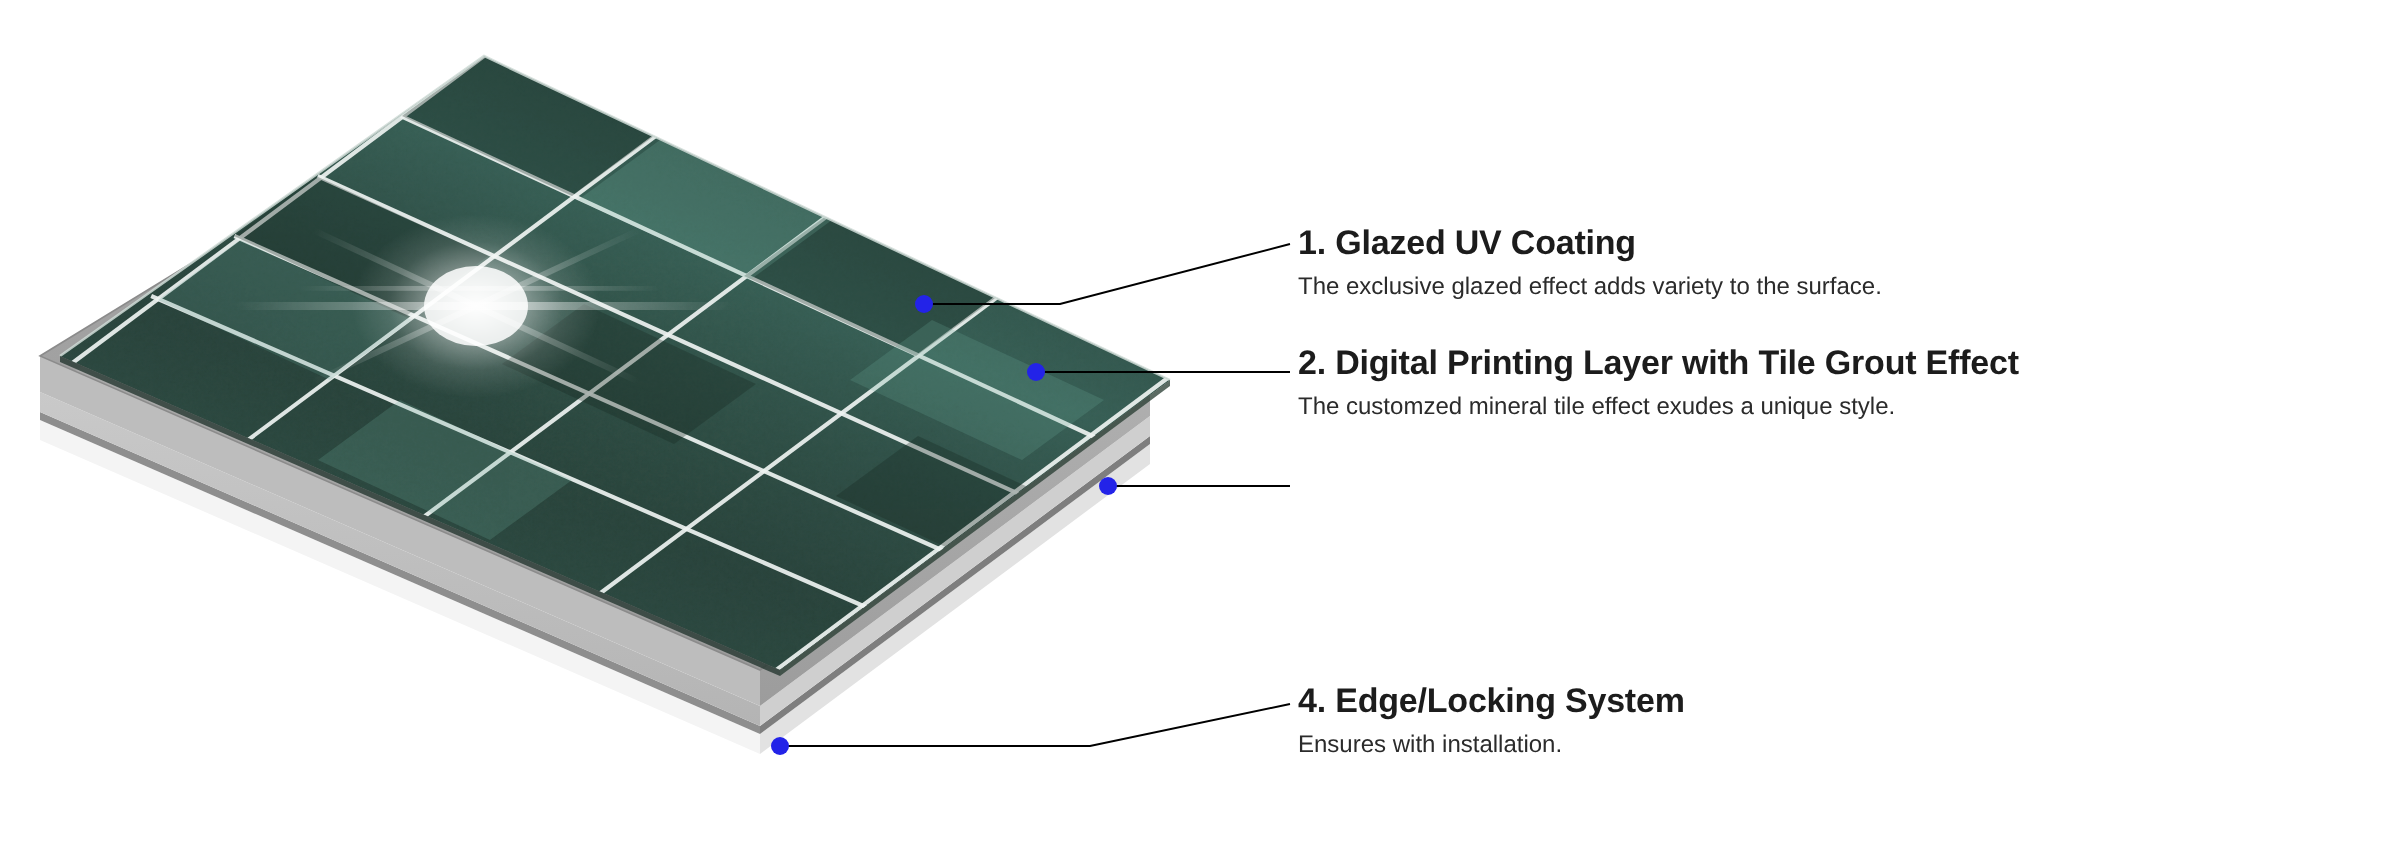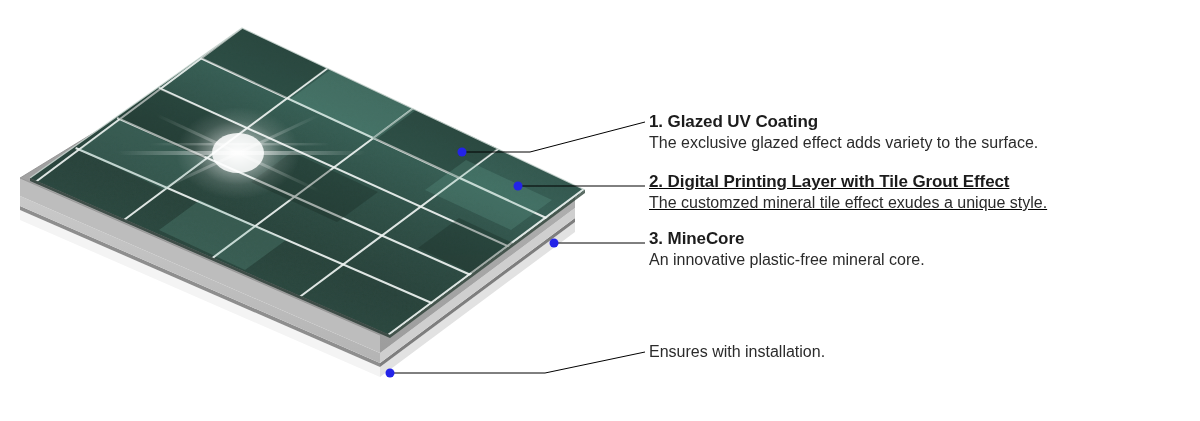--- a/index.html
+++ b/index.html
@@ -36,29 +36,29 @@
   }
   .callout-title {
     font-size: 17px;
     font-weight: bold;
     color: #1c1c1c;
     letter-spacing: -0.1px;
     white-space: nowrap;
     line-height: 20px;
   }
   .callout-desc {
-    font-size: 16px;
+    font-size: 12px;
     font-weight: normal;
     color: #2b2b2b;
     white-space: nowrap;
     line-height: 18px;
     margin-top: 2px;
   }
   #c1 { left: 649px; top: 112px; }
-  #c2 { left: 649px; top: 172px; text-decoration: underline; }
+  #c2 { left: 649px; top: 172px; }
   #c3 { left: 649px; top: 229px; }
   #c4 { left: 649px; top: 341px; }
 
   
   #leaders {
     position: absolute;
     left: 0; top: 0;
     width: 1200px;
     height: 421px;
     pointer-events: none;
@@ -254,22 +254,19 @@
   <div class="callout" id="c1">
     <div class="callout-title">1. Glazed UV Coating</div>
     <div class="callout-desc">The exclusive glazed effect adds variety to the surface.</div>
   </div>
 
   <div class="callout" id="c2">
     <div class="callout-title">2. Digital Printing Layer with Tile Grout Effect</div>
     <div class="callout-desc">The customzed mineral tile effect exudes a unique style.</div>
   </div>
 
-  <div class="callout" id="c3">
-    <div class="callout-title">3. MineCore</div>
-    <div class="callout-desc">An innovative plastic-free mineral core.</div>
-  </div>
 
   <div class="callout" id="c4">
+    <div class="callout-title">4. Edge/Locking System</div>
     <div class="callout-desc">Ensures with installation.</div>
   </div>
 
 </div>
 
 </body></html>

